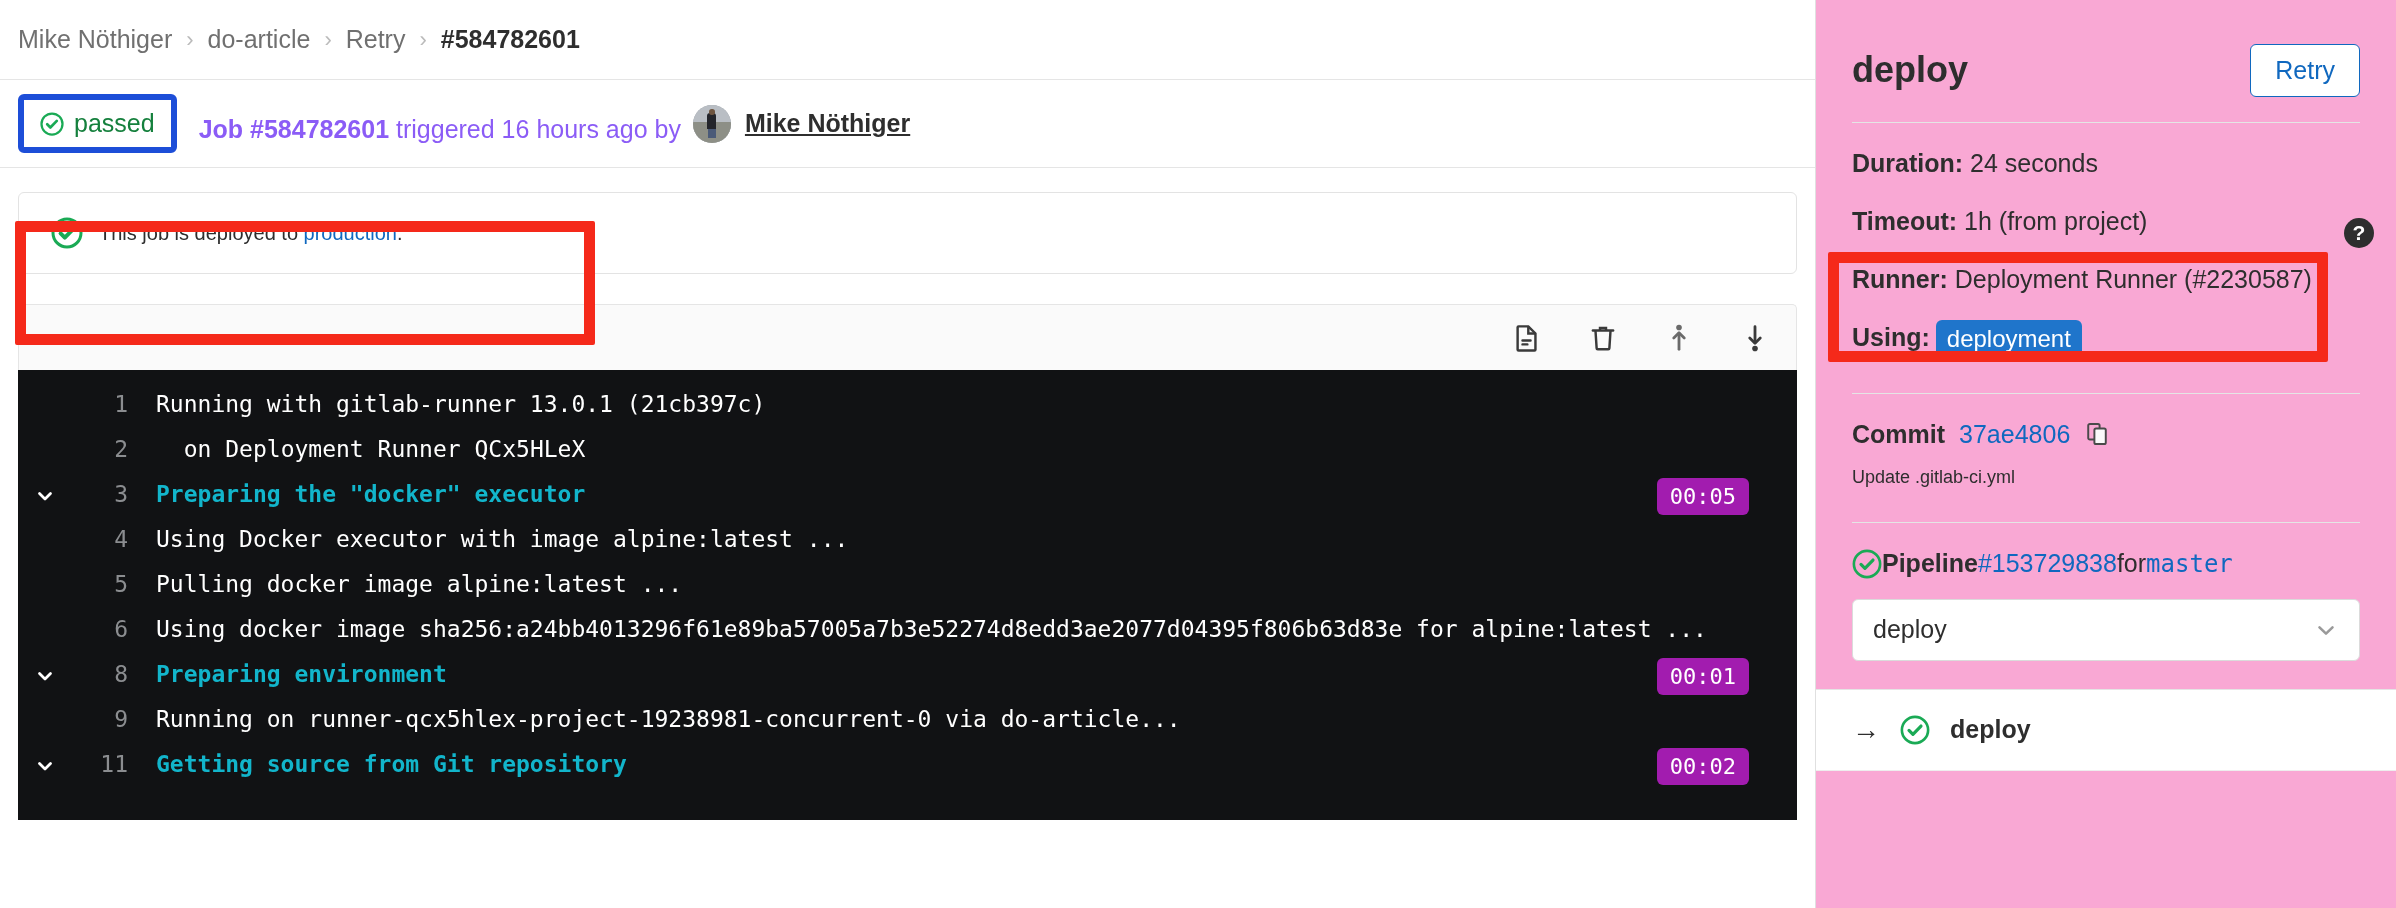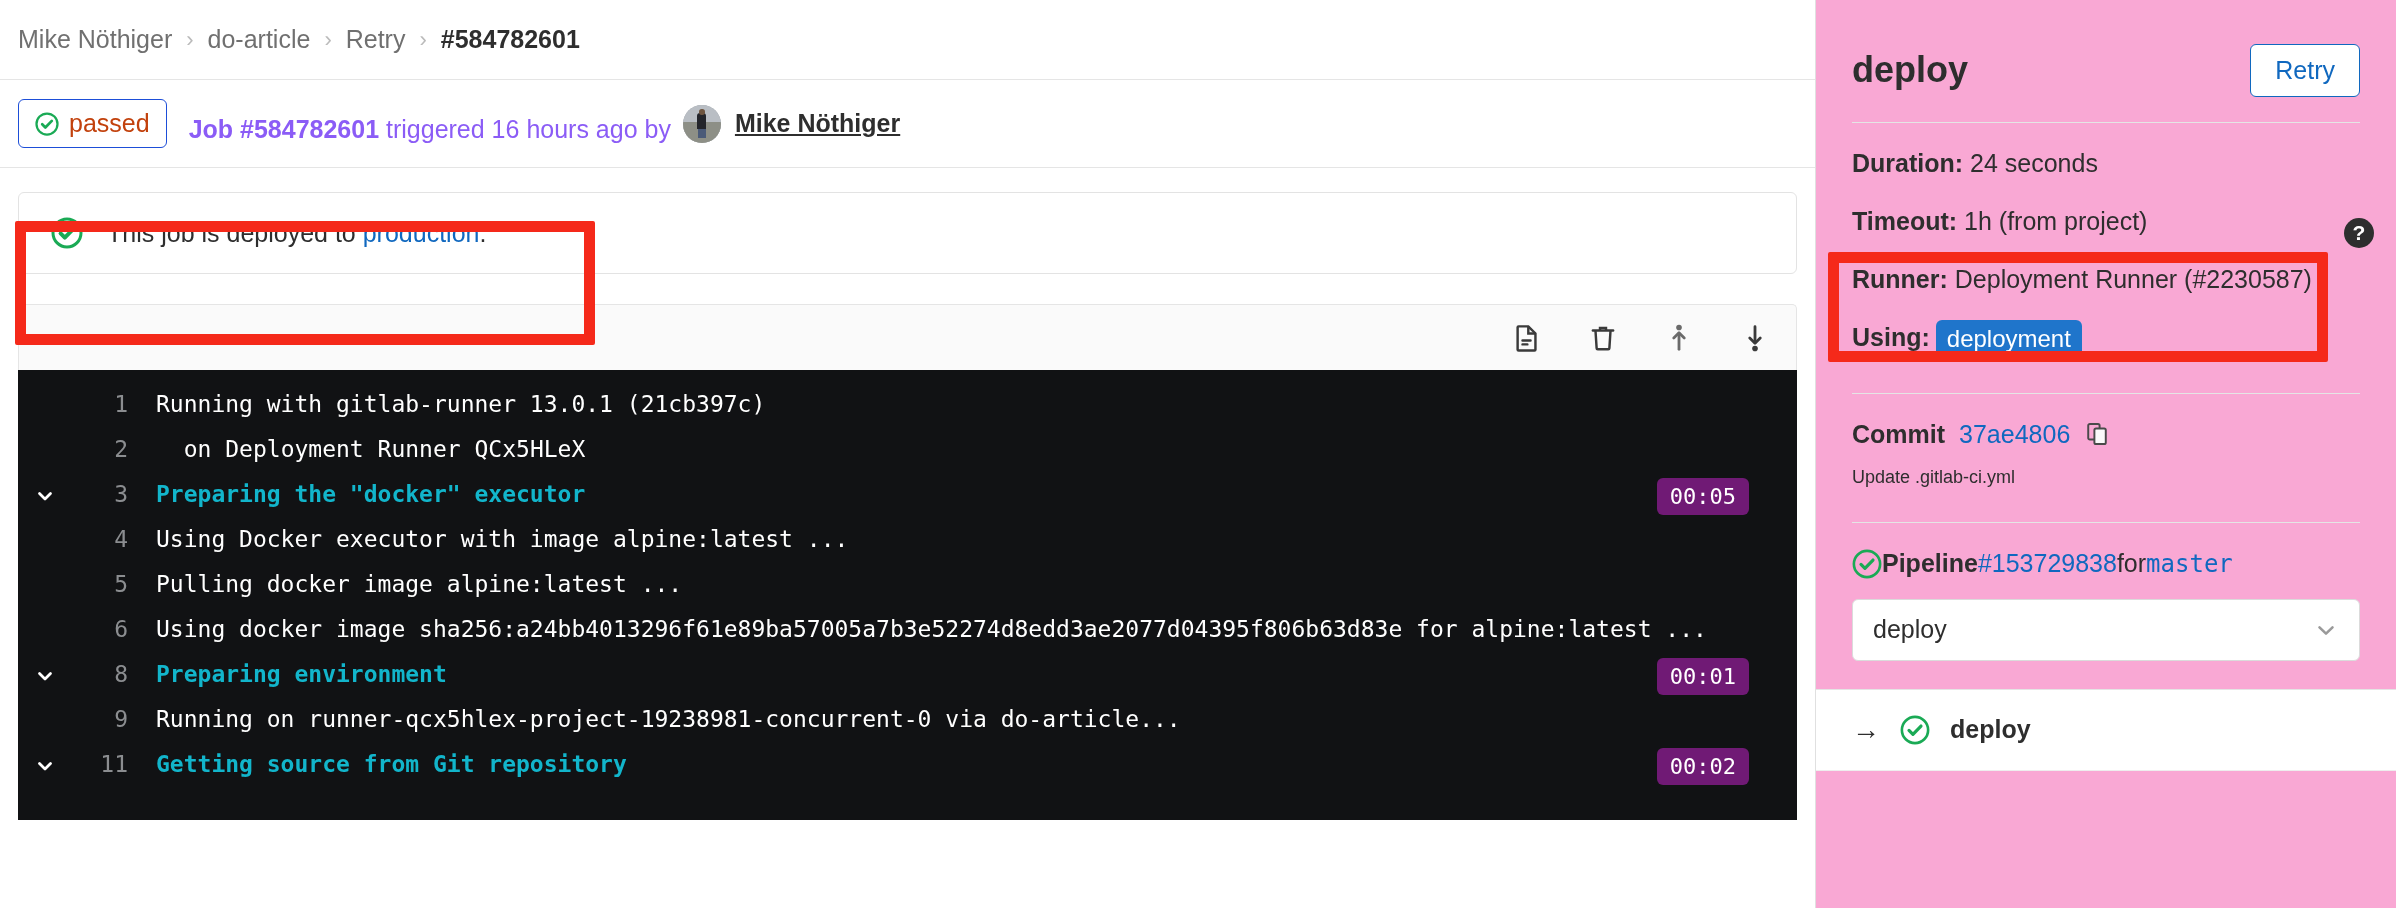--- a/index.html
+++ b/index.html
@@ -47,22 +47,22 @@
     display: flex;
     align-items: center;
     height: 88px;
     padding: 0 18px;
     border-bottom: 1px solid #e5e5e5;
   }
   .badge-passed {
     display: inline-flex;
     align-items: center;
     gap: 10px;
-    border: 1px solid #1d4ed8;
-    color: #c2410c;
+    border: 6px solid #1d4ed8;
+    color: #15803d;
     border-radius: 6px;
     padding: 9px 16px;
     font-size: 25px;
     background: #fff;
     margin-right: 22px;
   }
   .jobtitle { font-size: 25px; color: #8b5cf6; white-space: nowrap; margin-top: 11px; }
   .jobtitle b { font-weight: bold; }
   .avatar {
     width: 38px; height: 38px;
@@ -87,23 +87,23 @@
   .deploy-banner {
     border: 1px solid #e3e3e3;
     border-radius: 6px;
     height: 82px;
     display: flex;
     align-items: center;
     padding: 0 32px;
     background: #fff;
   }
   .deploy-text {
-    font-size: 25px;
+    font-size: 20px;
     color: #2e2e2e;
-    margin-left: 24px;
+    margin-left: 16px;
   }
   .deploy-text a { color: #1068bf; text-decoration: none; }
 
   
   .annot {
     position: absolute;
     border: 11px solid #f5291a;
     border-radius: 2px;
     pointer-events: none;
     z-index: 40;
@@ -178,21 +178,21 @@
     word-break: break-all;
     color: #ffffff;
     line-height: 45px;
     flex: 1;
   }
   .ltext.sect { color: #12b5cb; font-weight: bold; }
   .time-badge {
     position: absolute;
     right: 48px;
     top: 6px;
-    background: #701a75;
+    background: #a21caf;
     color: #fff;
     border-radius: 6px;
     padding: 2px 13px;
     font-size: 22px;
     line-height: 33px;
     font-family: "DejaVu Sans Mono", "Liberation Mono", monospace;
   }
 
   
   .sidebar {

